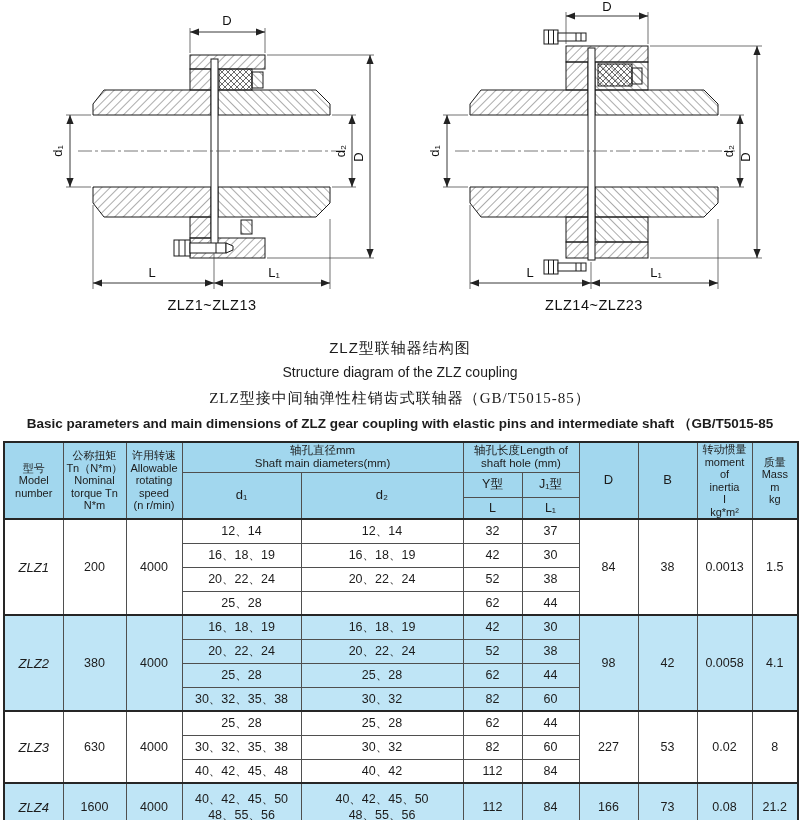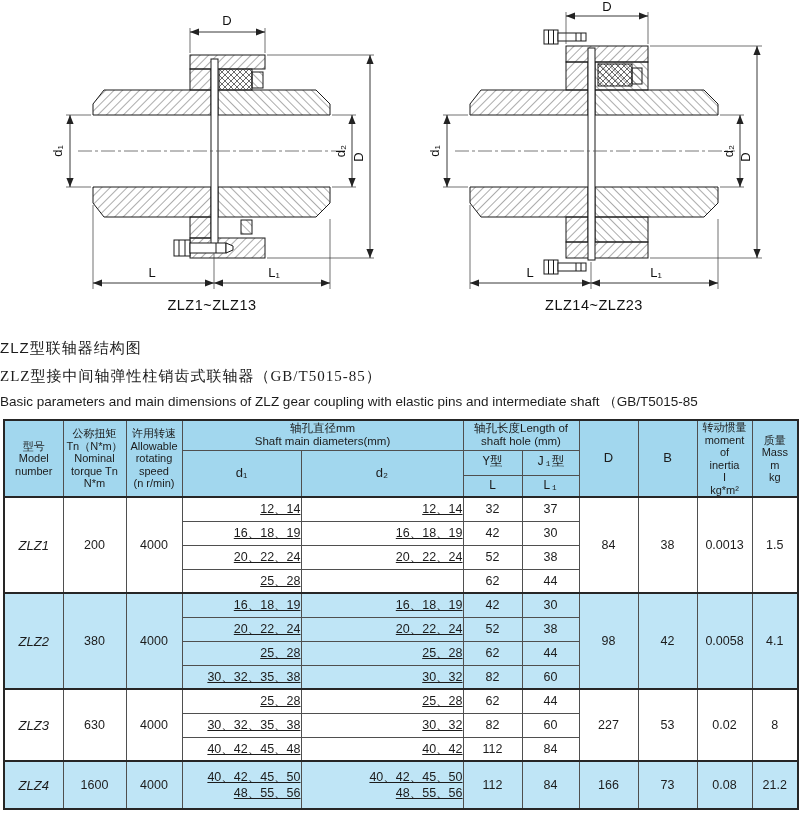--- a/index.html
+++ b/index.html
@@ -4,40 +4,40 @@
 <style>
   :root{
     --header-bg:#a2d7ee; --alt-row-bg:#bfe5f6; --row-bg:#ffffff;
     --grid:#4f4f4f; --heavy-grid:#262626; --text:#1c1c1c; --line:#1a1a1a;
   }
   *{box-sizing:border-box;margin:0;padding:0;}
   html,body{width:800px;background:#fff;}
   body{font-family:"Liberation Sans","DejaVu Sans",sans-serif;color:var(--text);overflow:hidden;}
   .page{width:800px;height:820px;background:#fff;position:relative;}
   svg text{font-family:"Liberation Sans","DejaVu Sans",sans-serif;fill:#111;}
-  .titles{padding-top:5px;}
+  .titles{text-align:center;padding-top:5px;}
   .t1{font-size:15px;letter-spacing:1px;}
   .t2{font-size:14px;margin-top:6px;}
   .t3{font-size:15px;margin-top:9px;letter-spacing:1px;font-family:Liberation Serif, serif;}
-  .t4{font-size:13.5px;margin-top:7px;}
+  .t4{font-size:13.5px;margin-top:7px;font-weight:bold;}
   table{border-collapse:collapse;table-layout:fixed;width:794px;margin:8px 3px 0 3px;
         border:2px solid var(--heavy-grid);}
   th,td{border:1px solid var(--grid);white-space:pre-line;text-align:center;
         vertical-align:middle;overflow:hidden;}
   thead th{background:var(--header-bg);font-weight:normal;font-size:11px;line-height:1.14;}
   thead .grp{font-size:11.5px;}
   tbody td{font-size:12.5px;background:var(--row-bg);}
   tbody tr{height:24px;}
   tr.hr1{height:30px;} tr.hr2{height:24px;} tr.hr3{height:22px;}
   tr.tall{height:48px;}
   tr.group-start th, tr.group-start td{border-top:2px solid var(--heavy-grid);}
   tbody tr.alt td{background:var(--alt-row-bg);}
-  td.dval{text-align:right;line-height:1.3;text-decoration:underline;}
+  td.dval{text-align:center;line-height:1.3;}
   td.model{font-size:13px;font-style:italic;}
-  .serif{font-family:Liberation Mono, monospace;font-size:12.5px;}
+  .serif{font-family:Liberation Sans, sans-serif;font-size:12.5px;}
   .dim{stroke:#222;stroke-width:0.9;fill:none;}
   .ext{stroke:#333;stroke-width:0.7;fill:none;}
   .part{stroke:var(--line);stroke-width:1;}
   .cl{stroke:#555;stroke-width:0.8;stroke-dasharray:14 3 3 3;fill:none;}
   .dimlbl{font-size:13px;}
   .cap{font-size:14.5px;letter-spacing:0.5px;}
 </style>
 </head>
 <body>
 
@@ -184,20 +184,21 @@
         <line class="dim" x1="591" y1="283" x2="718" y2="283" marker-start="url(#arw)" marker-end="url(#arw)"></line>
         <text class="dimlbl" x="656" y="277" text-anchor="middle">L₁</text>
       </g>
       <text class="cap" x="594" y="310" text-anchor="middle">ZLZ14~ZLZ23</text>
     </g>
   </svg>
 
   
   <div class="titles">
     <div class="t1">ZLZ型联轴器结构图</div>
+    <div class="t2">Structure diagram of the ZLZ coupling</div>
     <div class="t3">ZLZ型接中间轴弹性柱销齿式联轴器（GB/T5015-85）</div>
     <div class="t4">Basic parameters and main dimensions of ZLZ gear coupling with elastic pins and intermediate shaft （GB/T5015-85</div>
   </div>
 
   
   <table>
     <colgroup>
       <col style="width:59px">
         <col style="width:63px">
         <col style="width:56px">

